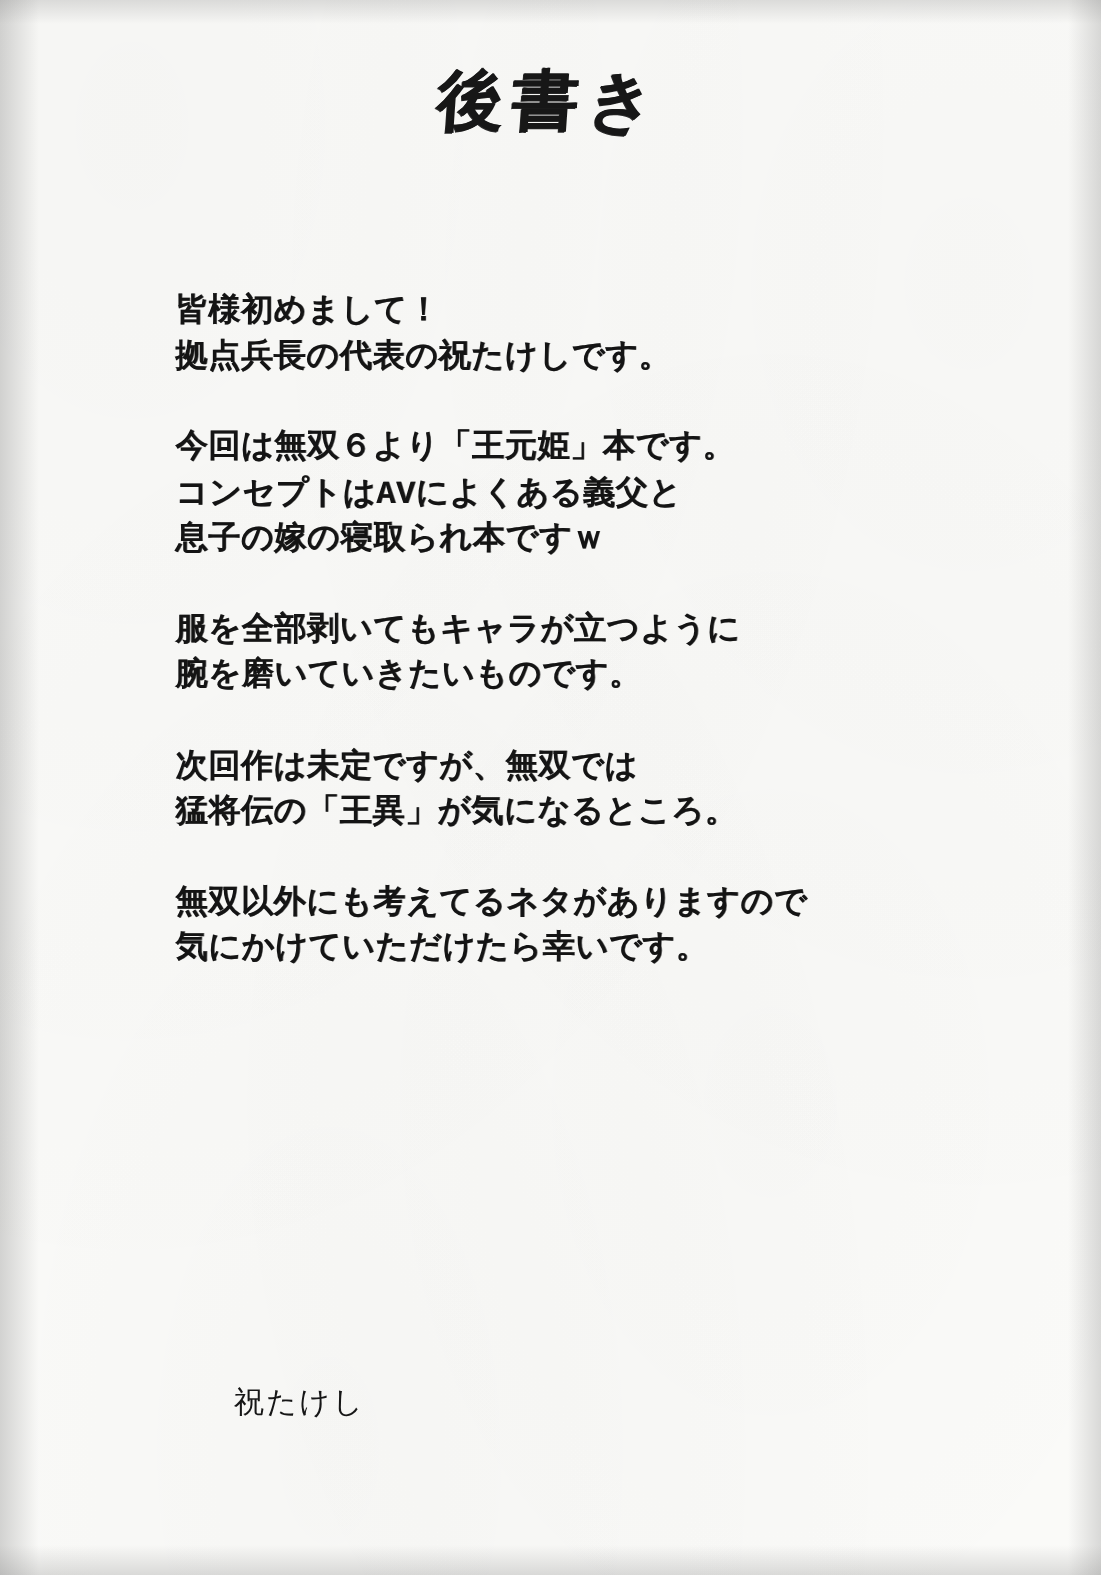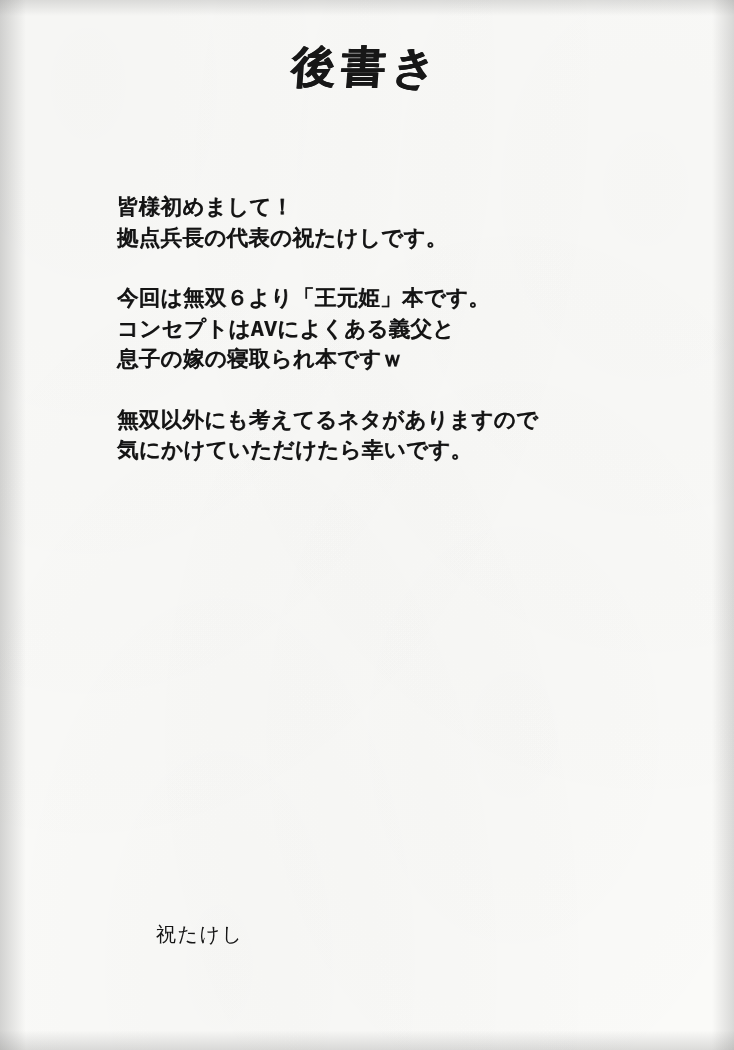--- a/index.html
+++ b/index.html
@@ -108,19 +108,23 @@
   <div class="edge-right"></div>
 
   <div class="doc-title">後書き</div>
 
   <div class="body-block">
     <p class="para">皆様初めまして！
 拠点兵長の代表の祝たけしです。</p>
     <p class="para">今回は無双６より「王元姫」本です。
 コンセプトはAVによくある義父と
 息子の嫁の寝取られ本ですｗ</p>
+    <p class="para">服を全部剥いてもキャラが立つように
+腕を磨いていきたいものです。</p>
+    <p class="para">次回作は未定ですが、無双では
+猛将伝の「王異」が気になるところ。</p>
     <p class="para">無双以外にも考えてるネタがありますので
 気にかけていただけたら幸いです。</p>
   </div>
 
   <div class="signature">祝たけし</div>
 
 </div>
 
 </body></html>

